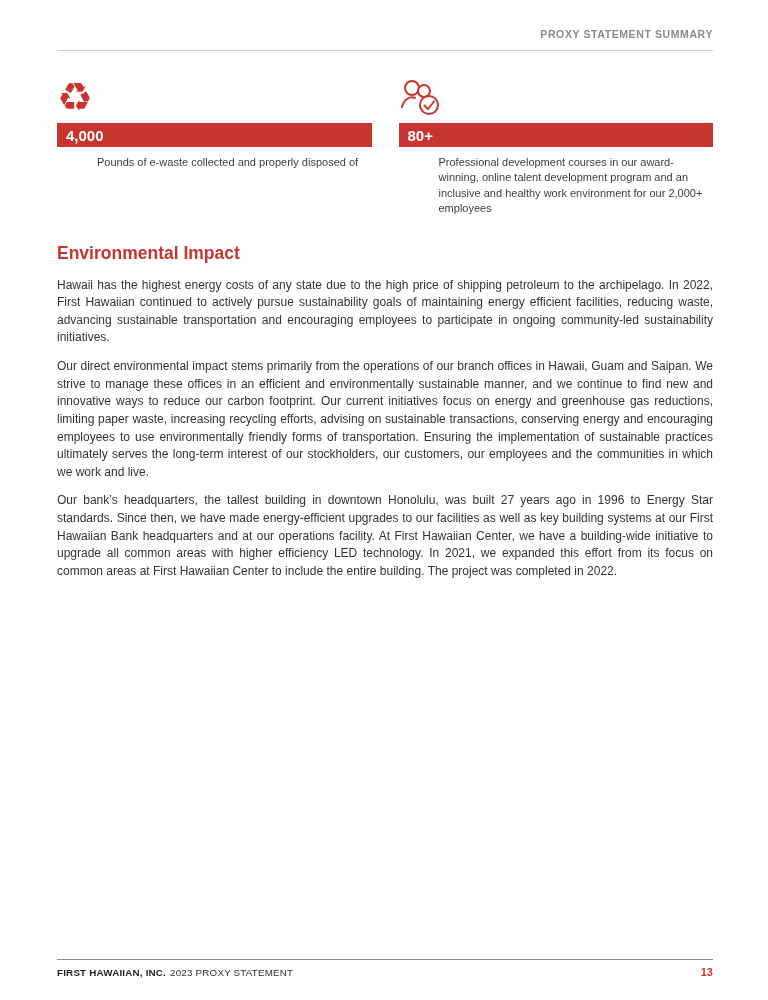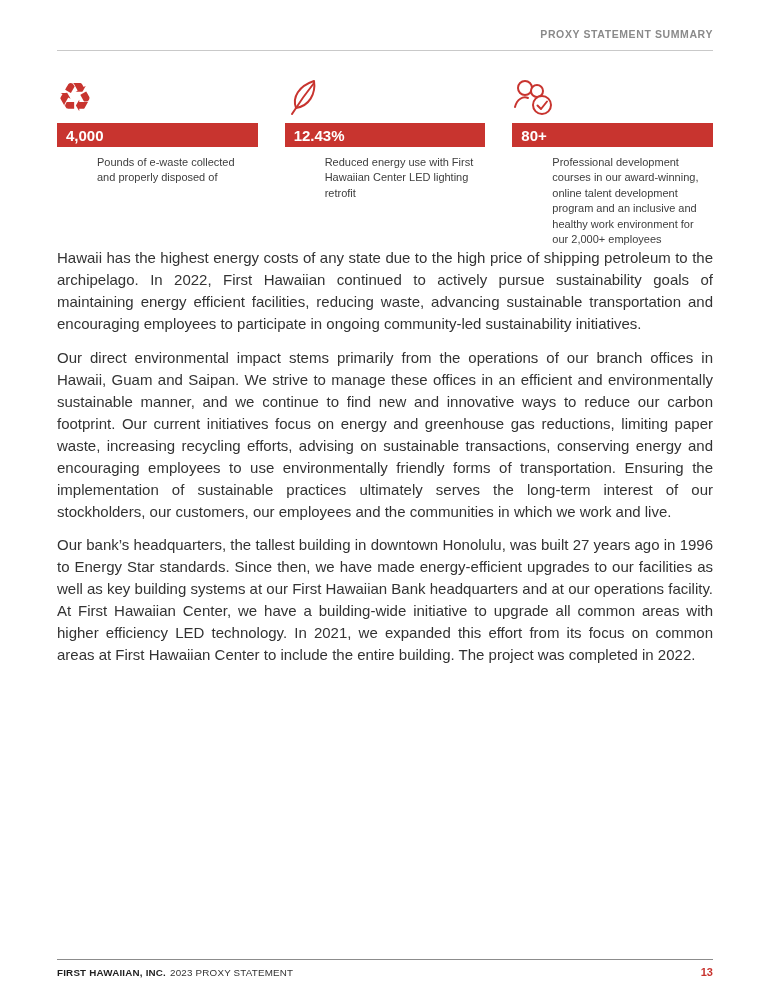--- a/index.html
+++ b/index.html
@@ -73,21 +73,21 @@
     margin-left: 40px;
   }
   .section-title {
     margin: 26px 0 13px 0;
     color: #c8342f;
     font-size: 17.5px;
     font-weight: bold;
   }
   .body-para {
     margin: 0 0 11px 0;
-    font-size: 15px;
+    font-size: 12px;
     line-height: 1.47;
     color: #333333;
     text-align: justify;
   }
   .footer {
     position: absolute;
     left: 57px;
     right: 55px;
     top: 959px;
   }
@@ -126,51 +126,40 @@
       <div class="stat">
         <div class="stat-icon-wrap">
           <span class="recycle-glyph">♻</span>
         </div>
         <div class="stat-bar">
           <span>4,000</span>
         </div>
         <div class="stat-caption">Pounds of e-waste collected and properly disposed of</div>
       </div>
 
-      <div class="stat">
-        <div class="stat-icon-wrap">
-          <svg class="icon-svg" width="38" height="40" viewBox="0 0 38 40">
-            <path d="M29 4 C 14 9, 7 20, 11 31 C 24 29, 31 17, 29 4 Z" fill="none" stroke="#c8342f" stroke-width="2" stroke-linejoin="round"></path>
-            <path d="M7 37 C 14 26, 21 16, 29 6" fill="none" stroke="#c8342f" stroke-width="2" stroke-linecap="round"></path>
-          </svg>
-        </div>
-        <div class="stat-bar">
-          <span>12.43%</span>
-        </div>
-        <div class="stat-caption">Reduced energy use with First Hawaiian Center LED lighting retrofit</div>
-      </div>
 
       <div class="stat">
         <div class="stat-icon-wrap">
           <svg class="icon-svg" width="44" height="40" viewBox="0 0 44 40">
             <circle cx="13" cy="11" r="7" fill="none" stroke="#c8342f" stroke-width="2"></circle>
             <circle cx="25" cy="14" r="6" fill="#ffffff" stroke="#c8342f" stroke-width="2"></circle>
             <path d="M3 30 C 5 22, 11 19, 16 21" fill="none" stroke="#c8342f" stroke-width="2" stroke-linecap="round"></path>
             <circle cx="30" cy="28" r="9" fill="#ffffff" stroke="#c8342f" stroke-width="2"></circle>
             <polyline points="25.5,28.5 29,32 35,24.5" fill="none" stroke="#c8342f" stroke-width="2" stroke-linecap="round" stroke-linejoin="round"></polyline>
           </svg>
         </div>
         <div class="stat-bar">
           <span>80+</span>
         </div>
         <div class="stat-caption">Professional development courses in our award-winning, online talent development program and an inclusive and healthy work environment for our 2,000+ employees</div>
       </div>
 
     </div>
 
+    <h2 class="section-title">Environmental Impact</h2>
 
     <p class="body-para">Hawaii has the highest energy costs of any state due to the high price of shipping petroleum to the archipelago. In 2022, First Hawaiian continued to actively pursue sustainability goals of maintaining energy efficient facilities, reducing waste, advancing sustainable transportation and encouraging employees to participate in ongoing community-led sustainability initiatives.</p>
     <p class="body-para">Our direct environmental impact stems primarily from the operations of our branch offices in Hawaii, Guam and Saipan. We strive to manage these offices in an efficient and environmentally sustainable manner, and we continue to find new and innovative ways to reduce our carbon footprint. Our current initiatives focus on energy and greenhouse gas reductions, limiting paper waste, increasing recycling efforts, advising on sustainable transactions, conserving energy and encouraging employees to use environmentally friendly forms of transportation. Ensuring the implementation of sustainable practices ultimately serves the long-term interest of our stockholders, our customers, our employees and the communities in which we work and live.</p>
     <p class="body-para">Our bank’s headquarters, the tallest building in downtown Honolulu, was built 27 years ago in 1996 to Energy Star standards. Since then, we have made energy-efficient upgrades to our facilities as well as key building systems at our First Hawaiian Bank headquarters and at our operations facility. At First Hawaiian Center, we have a building-wide initiative to upgrade all common areas with higher efficiency LED technology. In 2021, we expanded this effort from its focus on common areas at First Hawaiian Center to include the entire building. The project was completed in 2022.</p>
 
   </div>
 
   <div class="footer">
     <hr class="footer-rule">
     <div class="footer-row">

